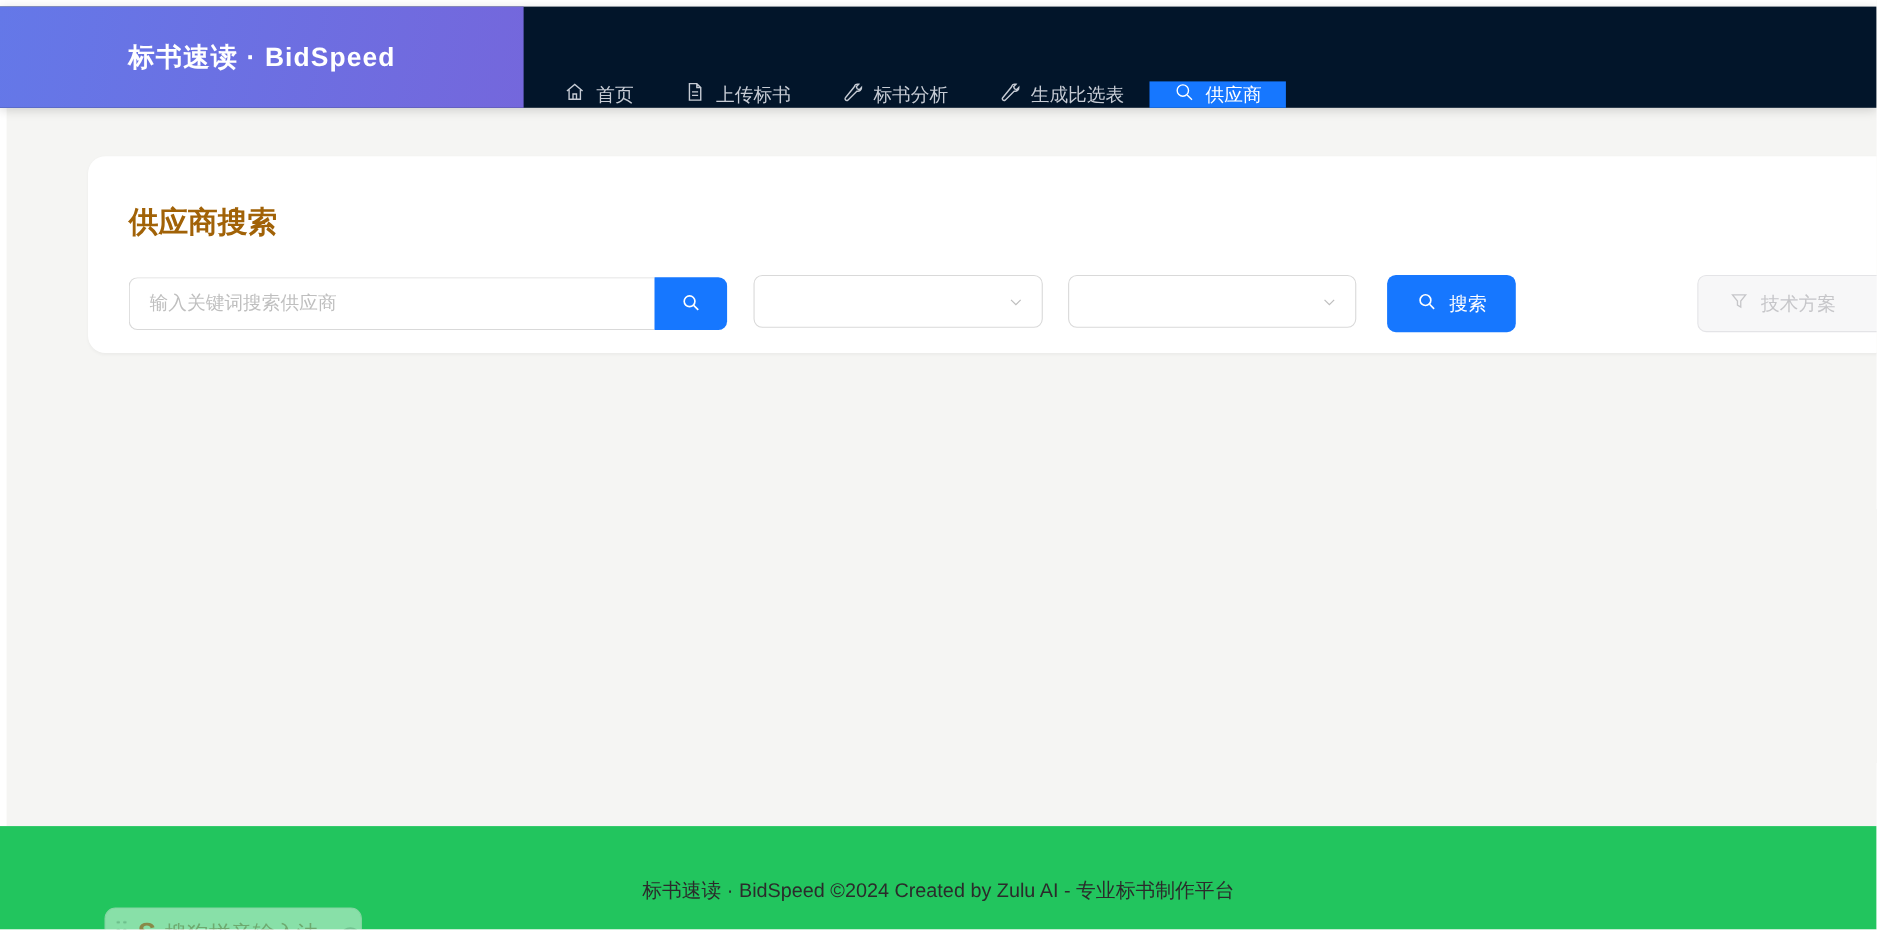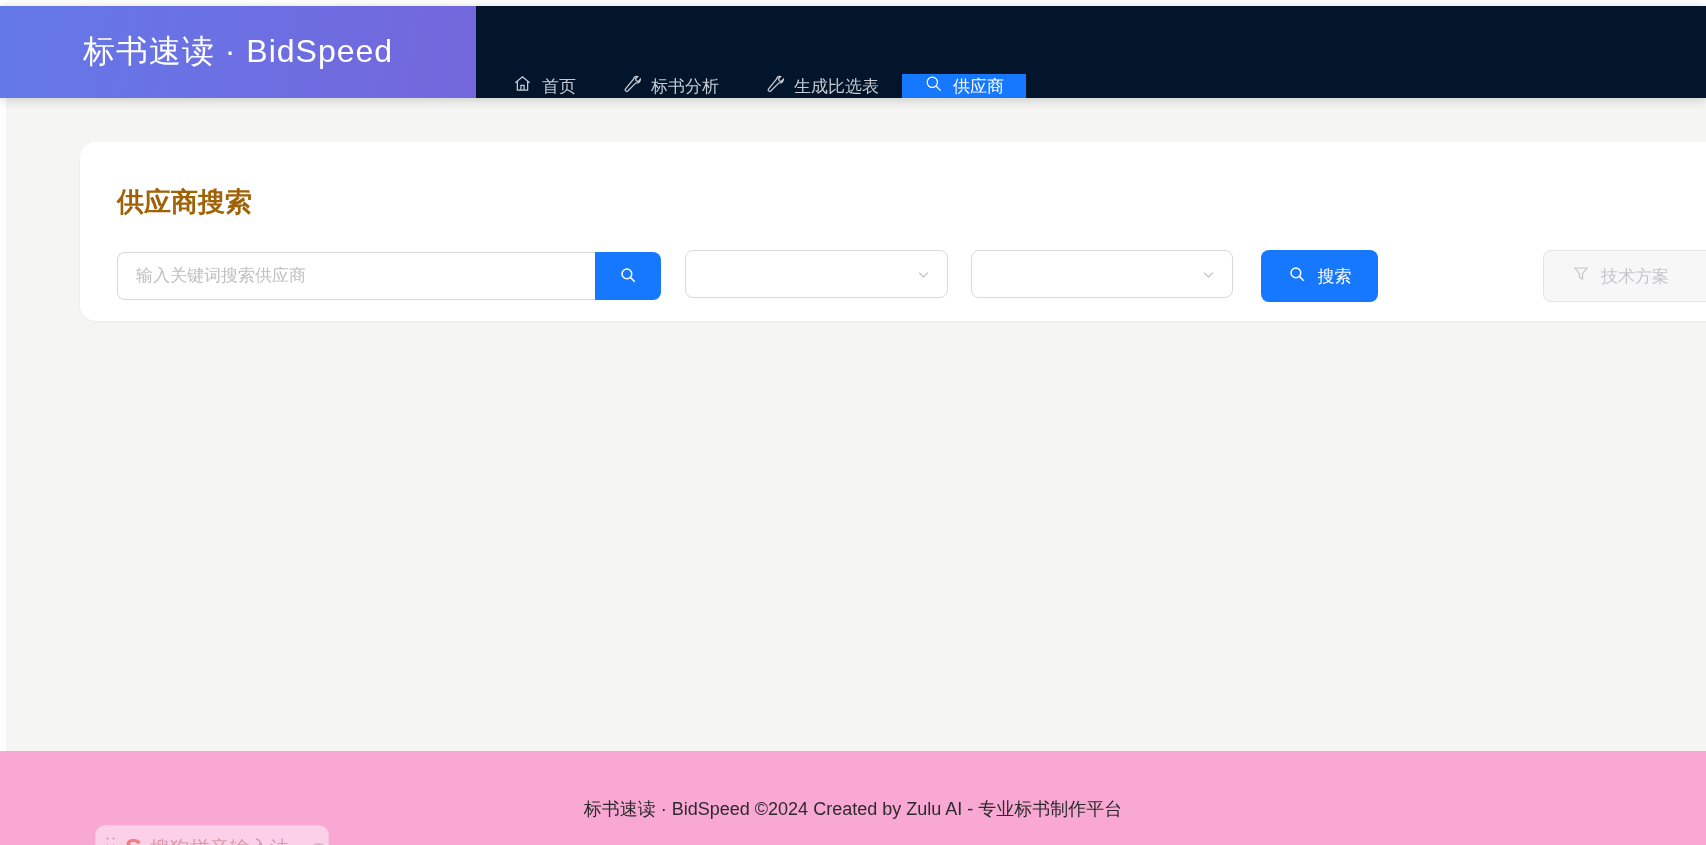--- a/index.html
+++ b/index.html
@@ -16,21 +16,21 @@
     position:absolute; top:6px; left:0; right:0; height:92px;
     background:#02152a;
     display:flex; align-items:stretch;
     box-shadow:0 2px 10px rgba(0,0,0,.18);
     z-index:5;
   }
   .logo {
     width:476px; flex:0 0 476px;
     background:linear-gradient(100deg,#6478e8 0%,#7467dc 100%);
     display:flex; align-items:center; justify-content:center;
-    color:#ffffff; font-size:32px; font-weight:400; letter-spacing:1px;
+    color:#ffffff; font-size:24px; font-weight:700; letter-spacing:1px;
   }
   .nav { display:flex; align-items:flex-end; margin-left:14px; }
   .nav-item {
     display:flex; align-items:center; gap:10px;
     padding:0 23px; color:#c6cbd4; font-size:17px; cursor:pointer;
     white-space:nowrap;
   }
   .nav-item svg { width:19px; height:19px; stroke:currentColor; fill:none; stroke-width:1.6; }
   .nav-item.active { background:#1677ff; color:#ffffff; padding:0 22px; }
 
@@ -87,21 +87,21 @@
     left:1463px; width:310px; gap:11px;
     background:#f7f7f8; border:1px solid #e4e4e7; border-radius:8px;
     color:#c6c6c9; font-size:17px; padding-left:28px; cursor:pointer;
     font-family:inherit; justify-content:flex-start;
   }
   .gen-btn svg { width:18px; height:18px; stroke:#c6c6c9; fill:none; stroke-width:1.6; }
 
   
   .footer {
     position:absolute; left:0; right:0; bottom:0; height:94px;
-    background:#f9a8d4; text-align:center;
+    background:#22c55e; text-align:center;
   }
   .footer-text { padding-top:46px; font-size:18px; color:#2b2b2b; }
 
   
   .ime-bar {
     position:absolute; left:95px; top:825px; width:234px; height:46px;
     background:rgba(255,255,255,.92);
     border:1px solid #e8e8e8; border-radius:10px;
     display:flex; align-items:center; gap:9px; padding:0 10px;
     opacity:.5; z-index:10;
@@ -128,20 +128,28 @@
   <div class="nav">
     <div class="nav-item">
       <span>
         <svg viewBox="0 0 24 24">
             <path d="M3 11 L12 3.5 L21 11 M5.5 9.5 V20.5 H18.5 V9.5 M10 20.5 V14.5 H14 V20.5"></path>
           </svg>
       </span>
       <span>首页</span>
     </div>
 
+    <div class="nav-item">
+      <span>
+        <svg viewBox="0 0 24 24">
+            <path d="M6 2.5 H14.5 L19 7 V21.5 H6 Z M14.5 2.5 V7 H19 M9 12 H16 M9 16 H16"></path>
+          </svg>
+      </span>
+      <span>上传标书</span>
+    </div>
 
     <div class="nav-item">
       <span>
         <svg viewBox="0 0 24 24">
             <path d="M14.5 6.5 a4.5 4.5 0 0 1 5.3 -3.2 L17 6 l1 2.5 2.5 1 2.7-2.8 a4.5 4.5 0 0 1 -5.6 4.5 L7.3 21.5 a2 2 0 0 1 -2.8 -2.8 Z"></path>
           </svg>
       </span>
       <span>标书分析</span>
     </div>
 

